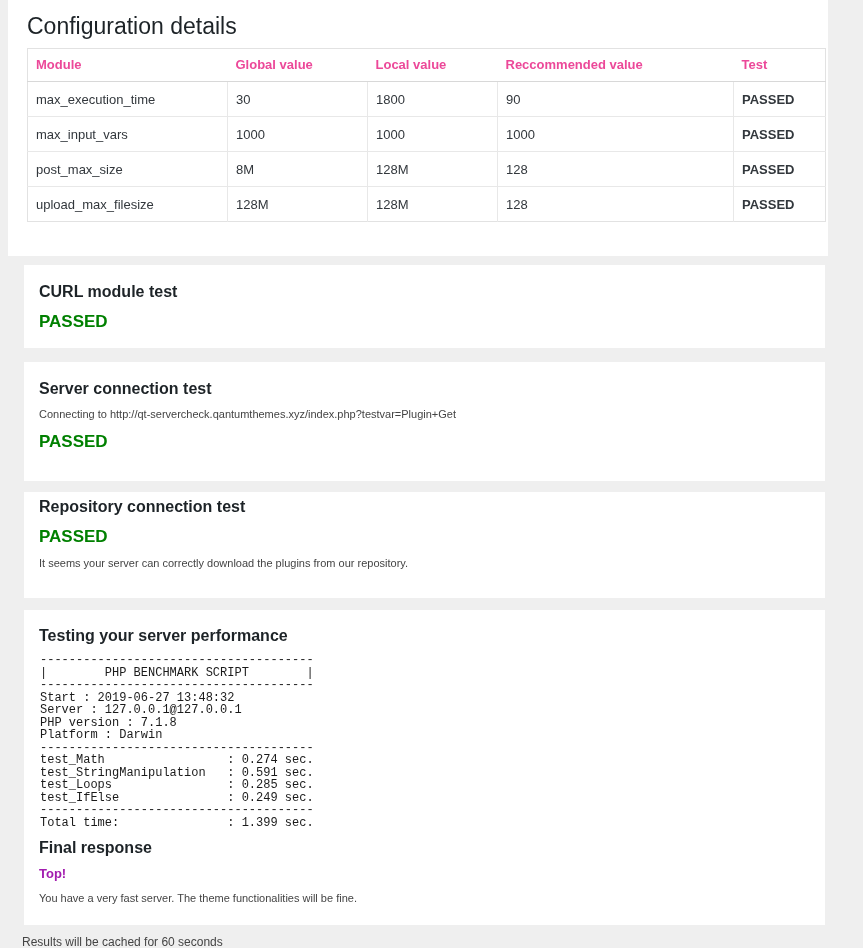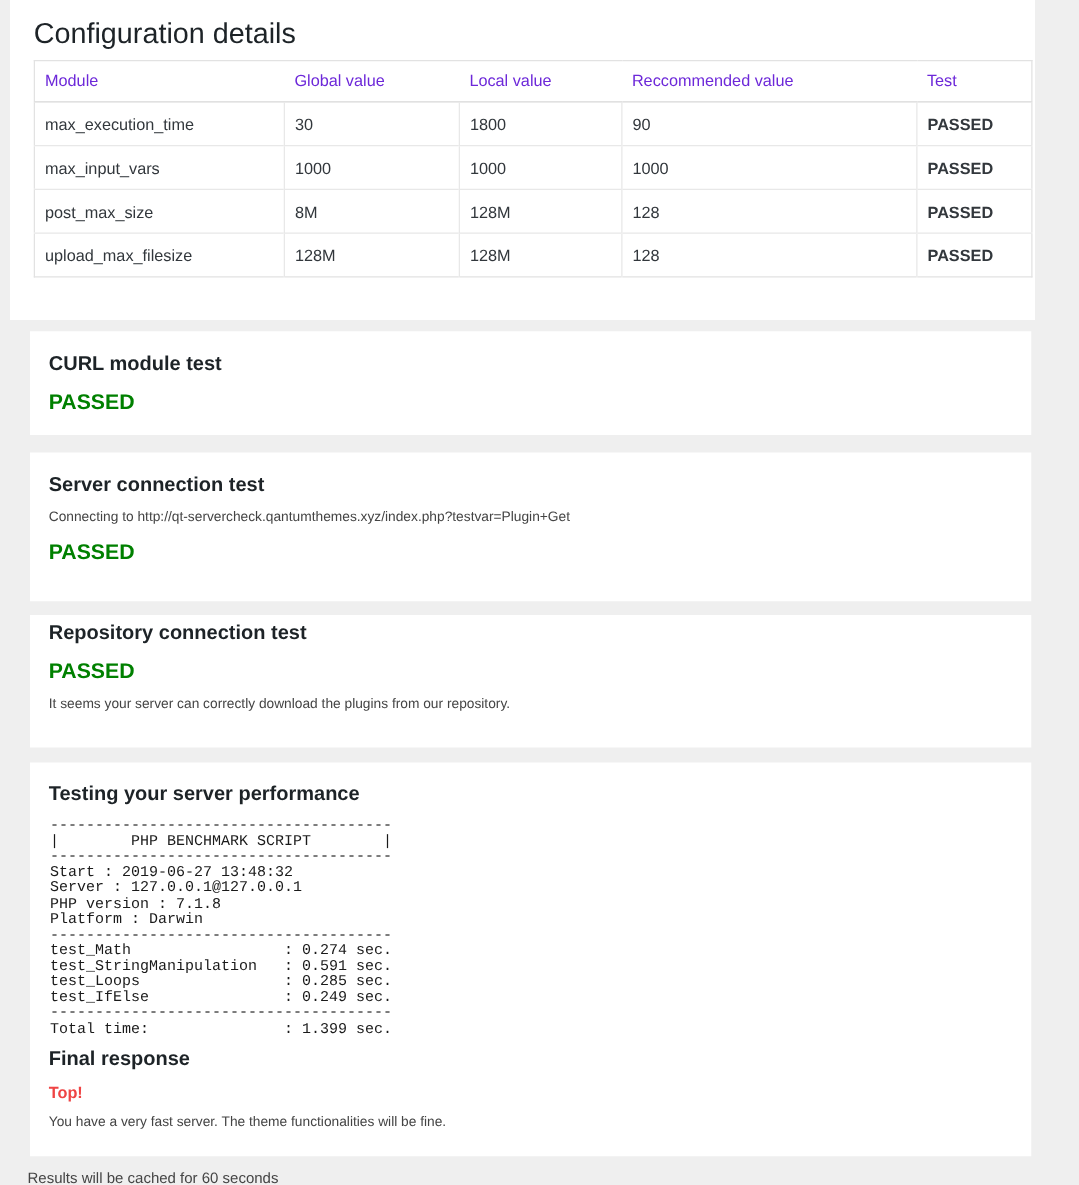--- a/index.html
+++ b/index.html
@@ -24,21 +24,21 @@
   }
   table.config{
     margin:8px 0 0 19px;
     width:798px;
     border-collapse:collapse;
     border:1px solid #e2e2e2;
     table-layout:fixed;
   }
   table.config th{
     text-align:left;
-    font-size:13px;font-weight:normal;color:#6d28d9;
+    font-size:13px;font-weight:bold;color:#ec4899;
     padding:8px 8px 9px 8px;
     border-bottom:1px solid #d8d8d8;
   }
   table.config td{
     font-size:13px;color:#32373c;
     padding:10px 8px 9px 8px;
   }
   table.config tbody tr + tr td{border-top:1px solid #e8e8e8;}
   table.config tbody td + td{border-left:1px solid #e8e8e8;}
   .passed-cell{color:#008000;font-weight:bold;}
@@ -63,21 +63,21 @@
   #card-perf pre{
     margin:9px 0 0 1px;
     font-family:"Liberation Mono","DejaVu Sans Mono",monospace;
     font-size:12px;line-height:12.5px;
     color:#1a1a1a;
     white-space:pre;
   }
   #card-perf h3.final{margin-top:9px;}
   .verdict{
     margin:9px 0 0 0;
-    font-size:13px;line-height:16px;font-weight:bold;color:#ef4444;
+    font-size:13px;line-height:16px;font-weight:bold;color:#a21caf;
   }
   
   #footer-note{
     position:absolute;left:22px;top:935px;
     font-size:12px;color:#444;
   }
 </style>
 </head>
 <body>
 

